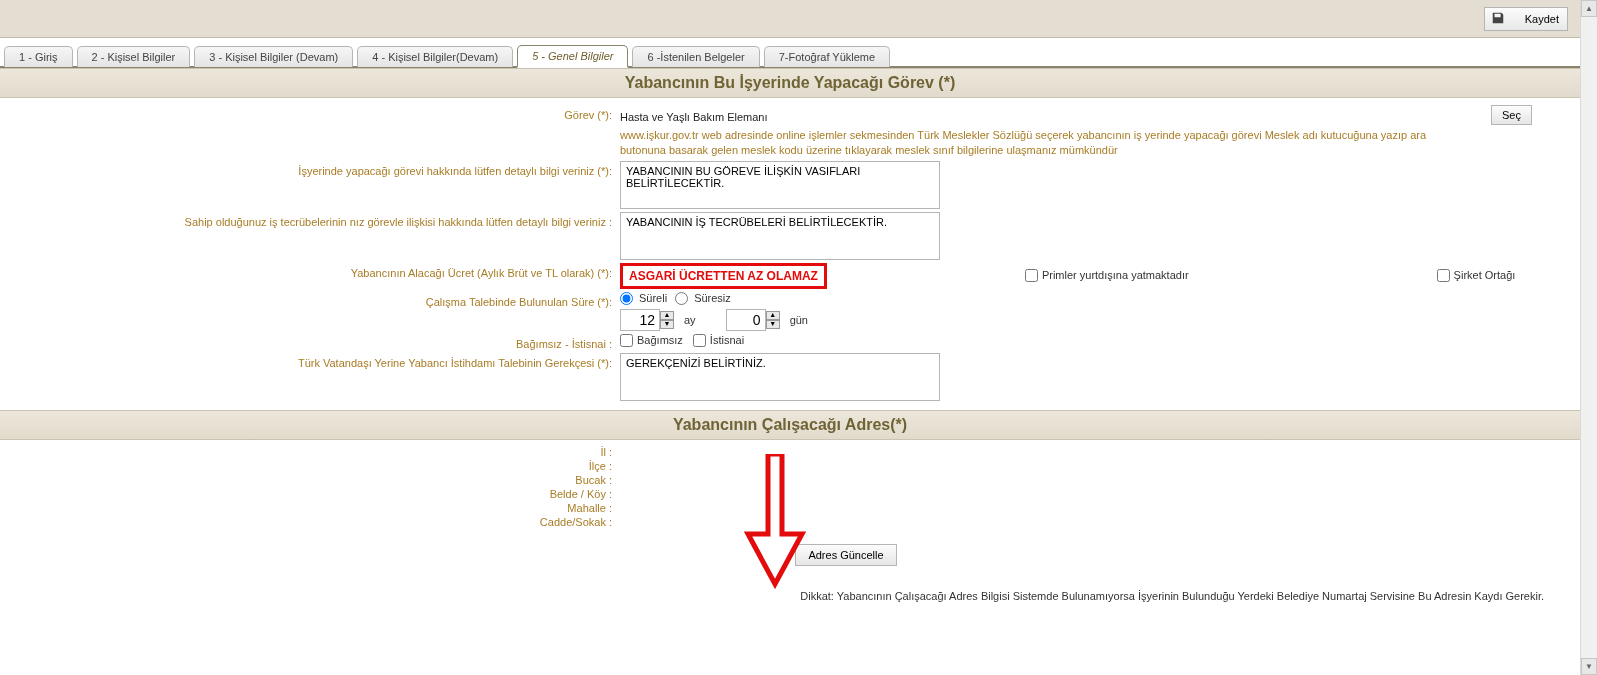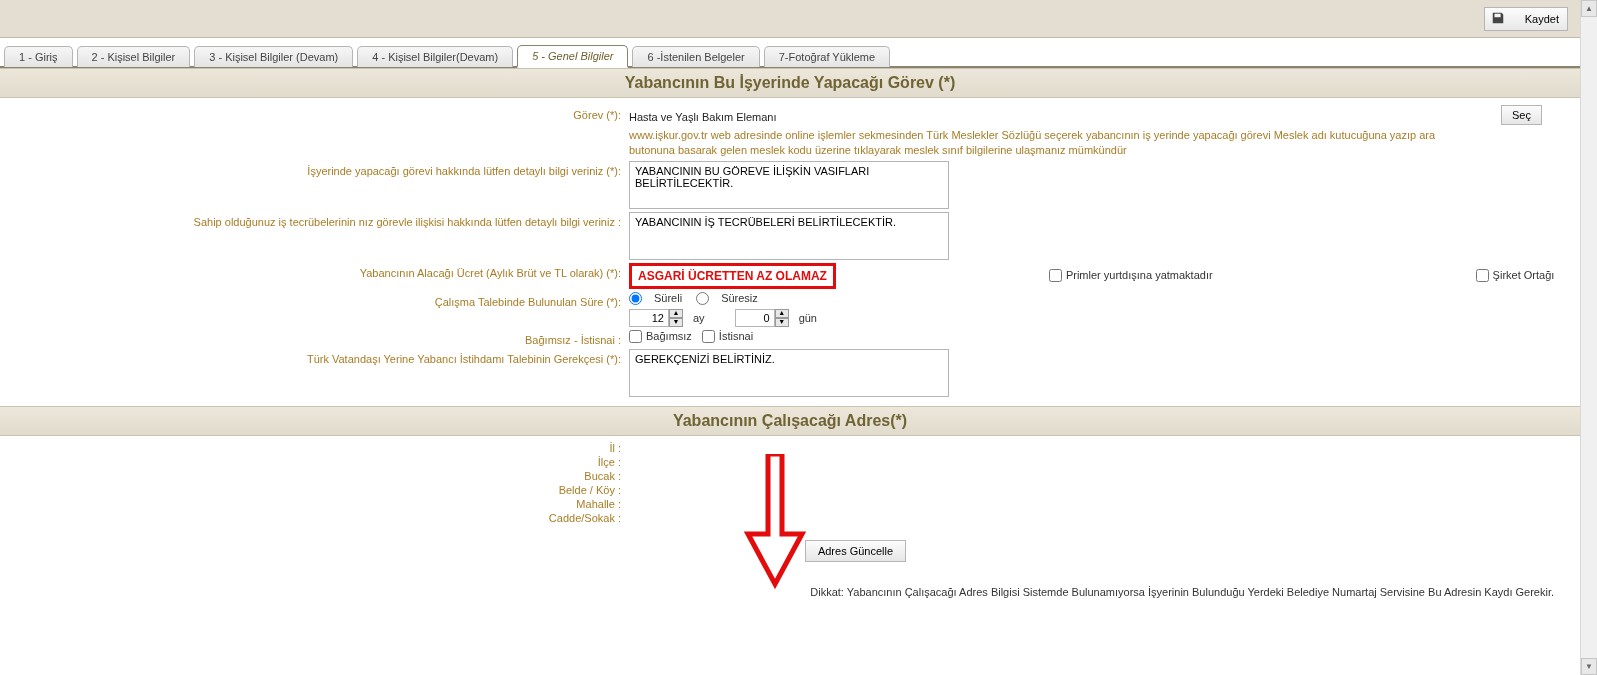--- a/index.html
+++ b/index.html
@@ -65,22 +65,21 @@
     background: linear-gradient(#ece7da,#e0dbcb);
     border-top: 1px solid #c9c3b2;
     border-bottom: 1px solid #c9c3b2;
     text-align: center;
     color: #706336;
     font-weight: bold;
     font-size: 16px;
     padding: 5px 0;
   }
   .form-area {
-    padding: 4px 8px 6px 10px;
-    margin-left: 9px;
+    padding: 4px 18px 6px 10px;
   }
   .form-row {
     display: flex;
     align-items: flex-start;
     margin: 3px 0;
   }
   .form-label {
     width: 610px;
     text-align: right;
     color: #a87c25;
@@ -126,21 +125,21 @@
     font-size: 12px;
     padding: 3px 6px;
     background: #fff;
     display: inline-block;
   }
   .chk-row { display:flex; gap:4px; color:#333; }
   .spin {
     width: 40px;
     border: 1px solid #b5b5b5;
     padding: 2px 4px;
-    font-size: 11px;
+    font-size: 14px;
     text-align: right;
   }
   .spin-wrap { display:inline-flex; align-items:center; }
   .spin-btns { display:flex; flex-direction:column; width:14px; }
   .spin-btns button {
     height:9px; font-size:7px; line-height:6px; padding:0;
     border:1px solid #999; background:#e8e8e8; cursor:pointer;
   }
   .addr-row {
     display: flex;
@@ -255,37 +254,37 @@
 
     <div class="form-row">
       <div class="form-label">Sahip olduğunuz iş tecrübelerinin nız görevle ilişkisi hakkında lütfen detaylı bilgi veriniz :</div>
       <div class="form-ctrl">
         <textarea class="ta" style="">YABANCININ İŞ TECRÜBELERİ BELİRTİLECEKTİR.</textarea>
       </div>
     </div>
 
     <div class="form-row">
       <div class="form-label">Yabancının Alacağı Ücret (Aylık Brüt ve TL olarak) (*):</div>
-      <div class="form-ctrl" style="gap:63px;">
+      <div class="form-ctrl" style="gap:48px;">
         <span class="redbox">ASGARİ ÜCRETTEN AZ OLAMAZ</span>
         <span class="chk-row" style="margin-left:150px;">
           <input type="checkbox" style="">
           <span>Primler yurtdışına yatmaktadır</span>
         </span>
         <span class="chk-row" style="margin-left:200px;">
           <input type="checkbox" style="">
           <span>Şirket Ortağı</span>
         </span>
       </div>
     </div>
 
     <div class="form-row">
       <div class="form-label">Çalışma Talebinde Bulunulan Süre (*):</div>
       <div class="form-ctrl" style="flex-direction:column; align-items:flex-start; gap:4px;">
-        <div style="display:flex; gap:12px; align-items:center;">
+        <div style="display:flex; gap:6px; align-items:center;">
           <input type="radio" name="sure" checked="" style="">
           <span>Süreli</span>
           <input type="radio" name="sure" style="margin-left: 2px;">
           <span>Süresiz</span>
         </div>
         <div style="display:flex; gap:10px; align-items:center;">
           <span class="spin-wrap">
             <input class="spin" value="12" style="">
             <span class="spin-btns">
               <button>▲</button>

